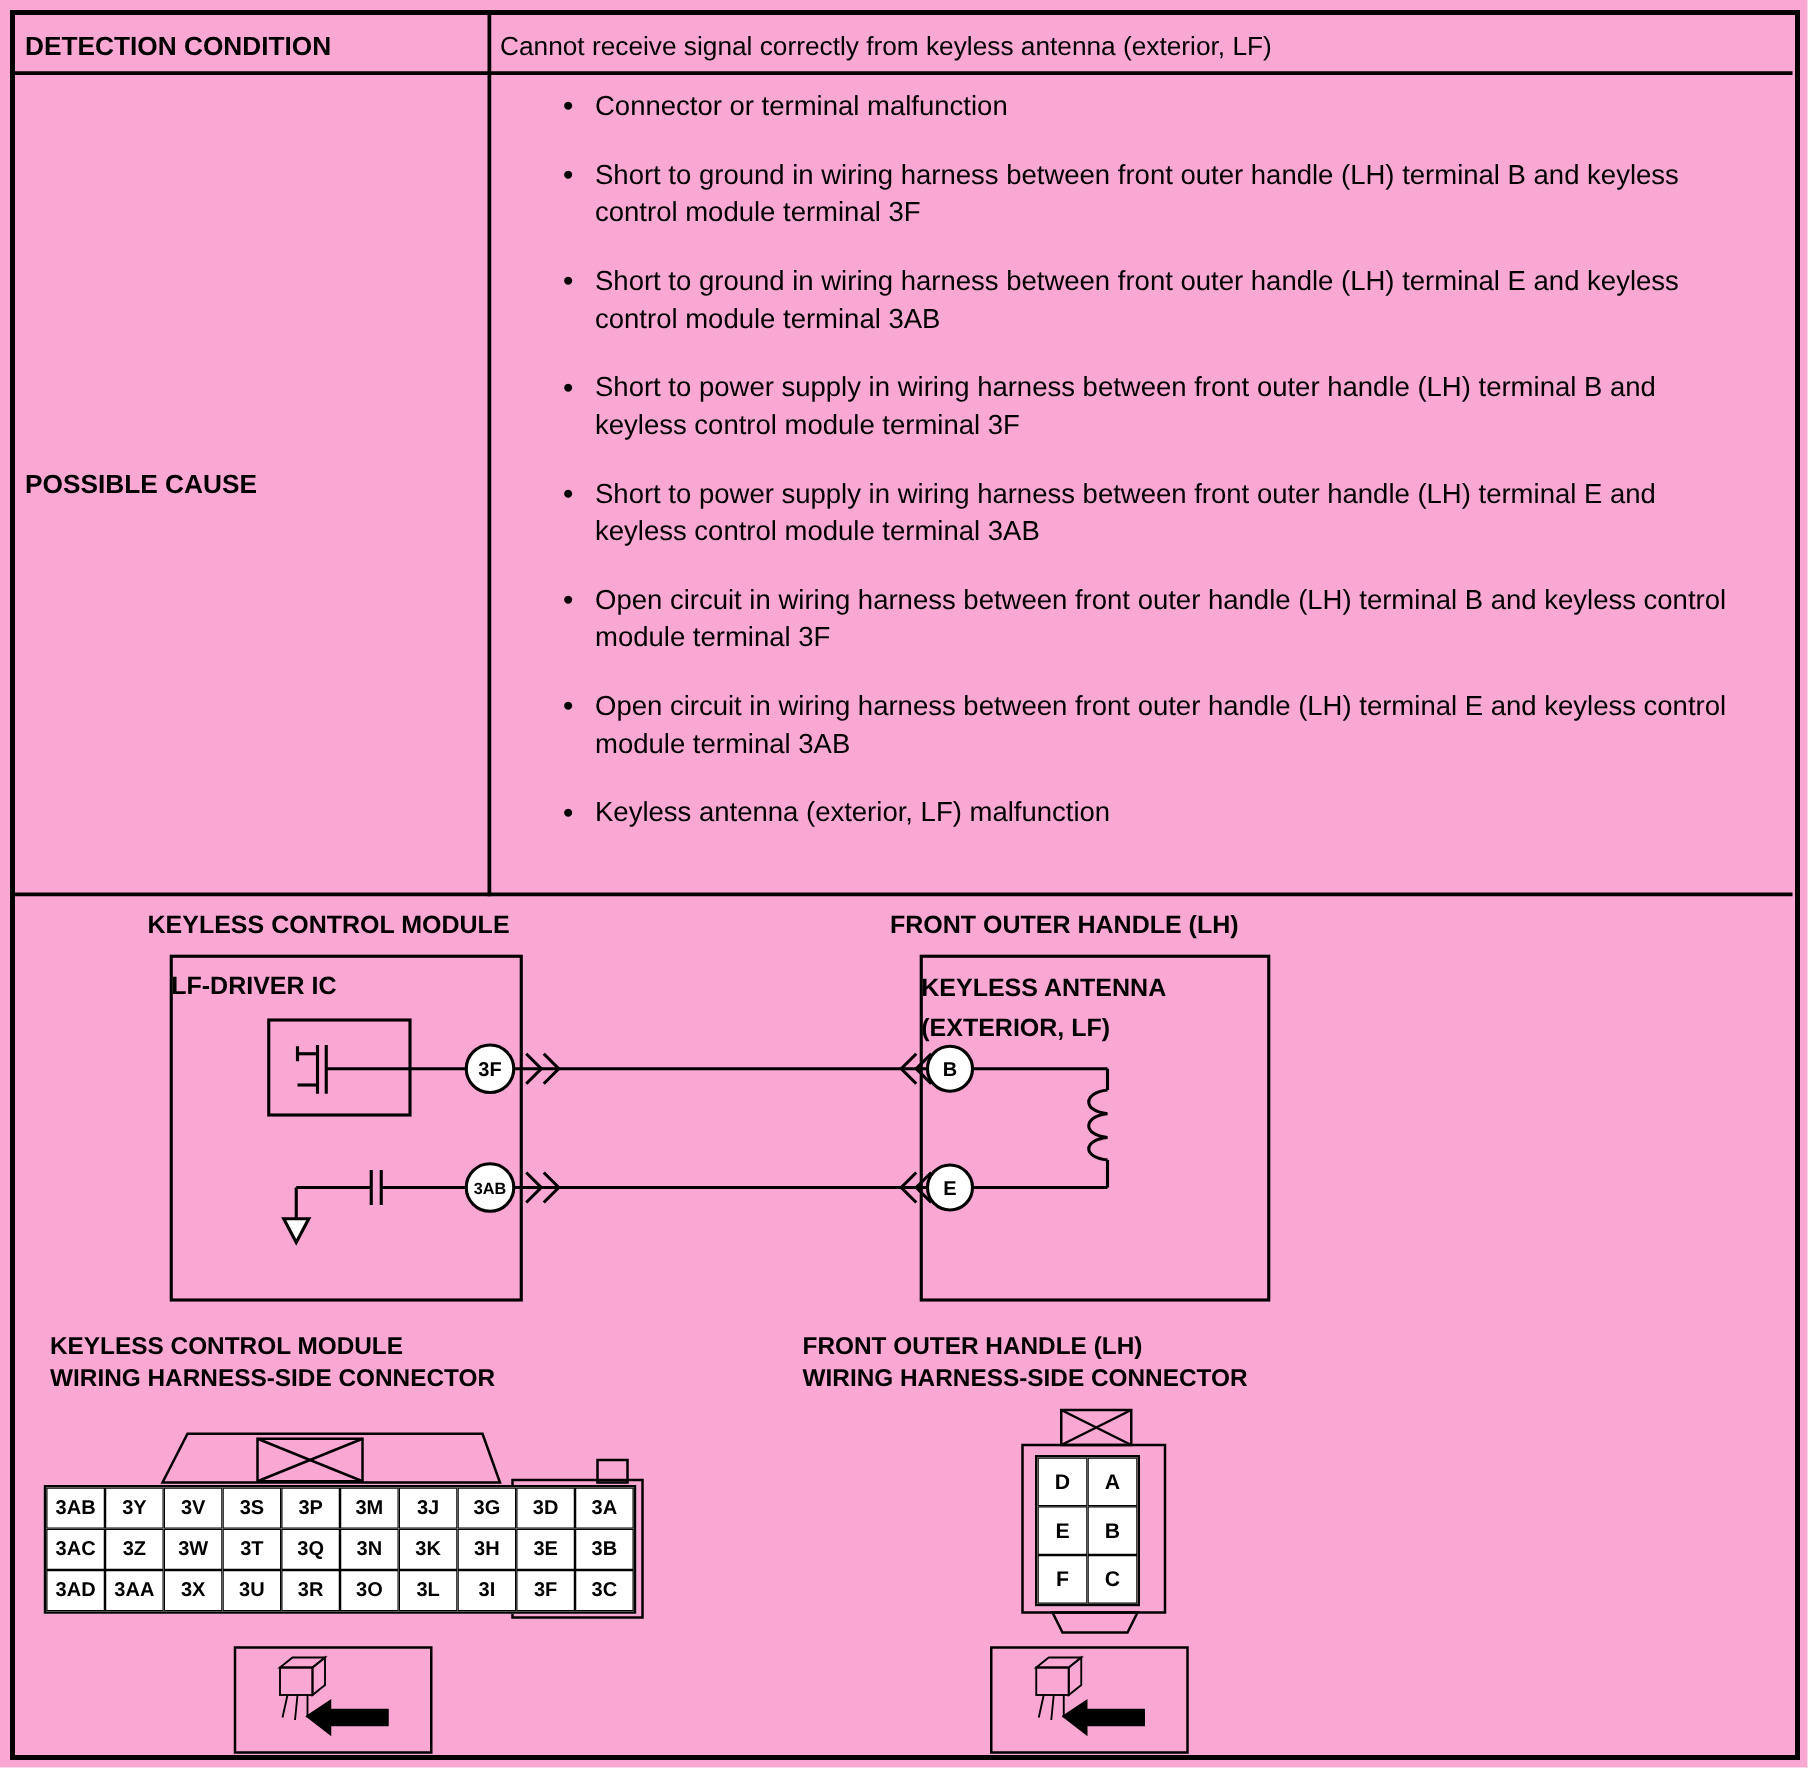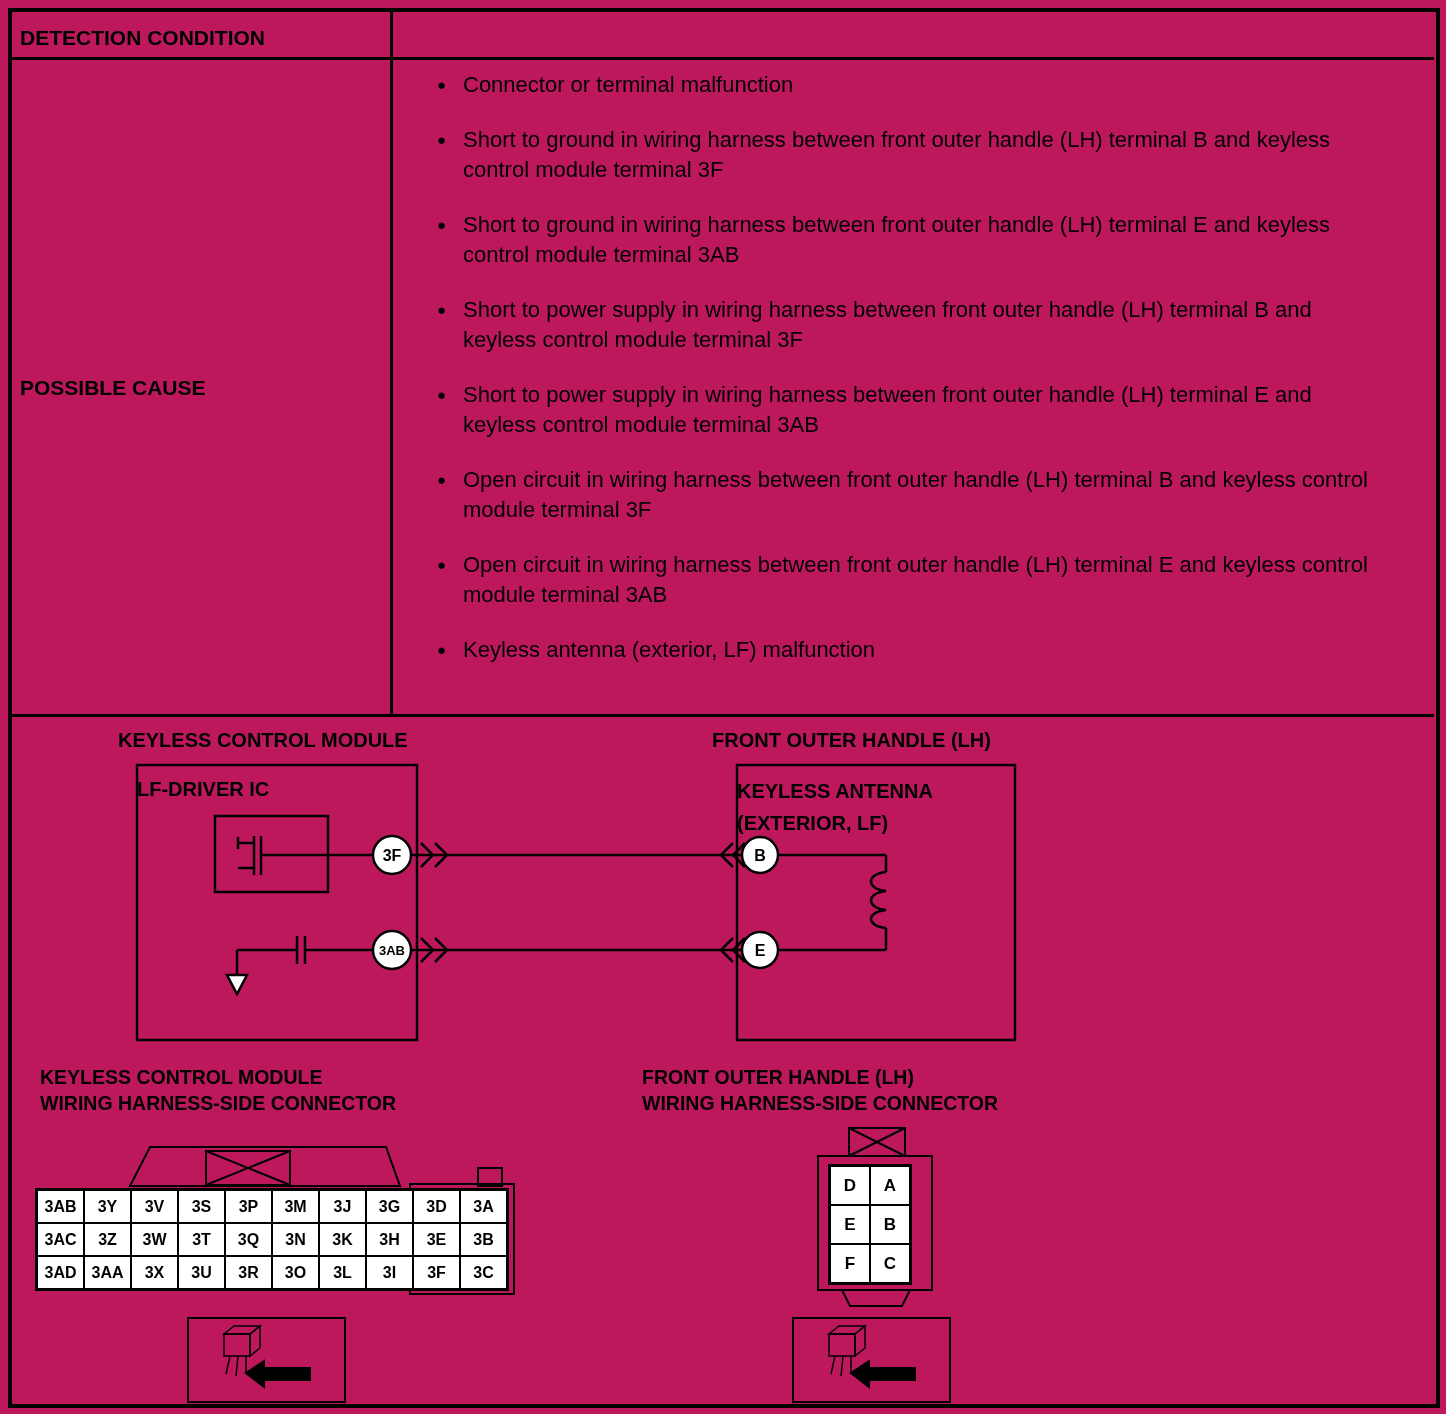--- a/index.html
+++ b/index.html
@@ -1,19 +1,19 @@
 <!DOCTYPE html>
 <html><head>
 <meta charset="utf-8">
 <style>
   html, body { margin:0; padding:0; background:#ffffff; }
   #page {
     position: relative;
     width: 1446px; height: 1414px;
-    background: #be185d;
+    background: #f9a8d4;
     font-family: "Liberation Sans", sans-serif;
     color: #000;
     overflow: hidden;
   }
   .abs { position: absolute; }
   .line { position: absolute; background: #000; }
   .center { text-align: left; }
 
   #outer-border {
     position: absolute;
@@ -22,21 +22,21 @@
     border: 4px solid #000;
   }
 
   
   .cell-label { font-size: 21px; font-weight: bold; white-space: nowrap; }
   .cell-text  { font-size: 21px; }
 
   
   #causes {
     position: absolute;
-    left: 383px; top: 70px;
+    left: 396px; top: 70px;
     width: 990px;
     margin: 0; padding: 0 0 0 54px;
     list-style: none;
   }
   #causes li {
     position: relative;
     padding-left: 26px;
     max-width: 910px;
     font-size: 22px;
     line-height: 30px;
@@ -79,20 +79,21 @@
 
 <div id="page">
 
   <div id="outer-border"></div>
 
   <div class="line" style="left:12px; top:57px; width:1422px; height:3px;"></div>
   <div class="line" style="left:390px; top:12px; width:3px; height:705px;"></div>
   <div class="line" style="left:12px; top:714px; width:1422px; height:3px;"></div>
 
   <div class="abs cell-label" style="left:20px; top:26px;">DETECTION CONDITION</div>
+  <div class="abs cell-text" style="left:400px; top:26px; width:1020px;">Cannot receive signal correctly from keyless antenna (exterior, LF)</div>
   <div class="abs cell-label" style="left:20px; top:376px;">POSSIBLE CAUSE</div>
 
   <ul id="causes">
     <li>Connector or terminal malfunction</li>
     <li>Short to ground in wiring harness between front outer handle (LH) terminal B and keyless control module terminal 3F</li>
     <li>Short to ground in wiring harness between front outer handle (LH) terminal E and keyless control module terminal 3AB</li>
     <li>Short to power supply in wiring harness between front outer handle (LH) terminal B and keyless control module terminal 3F</li>
     <li>Short to power supply in wiring harness between front outer handle (LH) terminal E and keyless control module terminal 3AB</li>
     <li>Open circuit in wiring harness between front outer handle (LH) terminal B and keyless control module terminal 3F</li>
     <li>Open circuit in wiring harness between front outer handle (LH) terminal E and keyless control module terminal 3AB</li>

